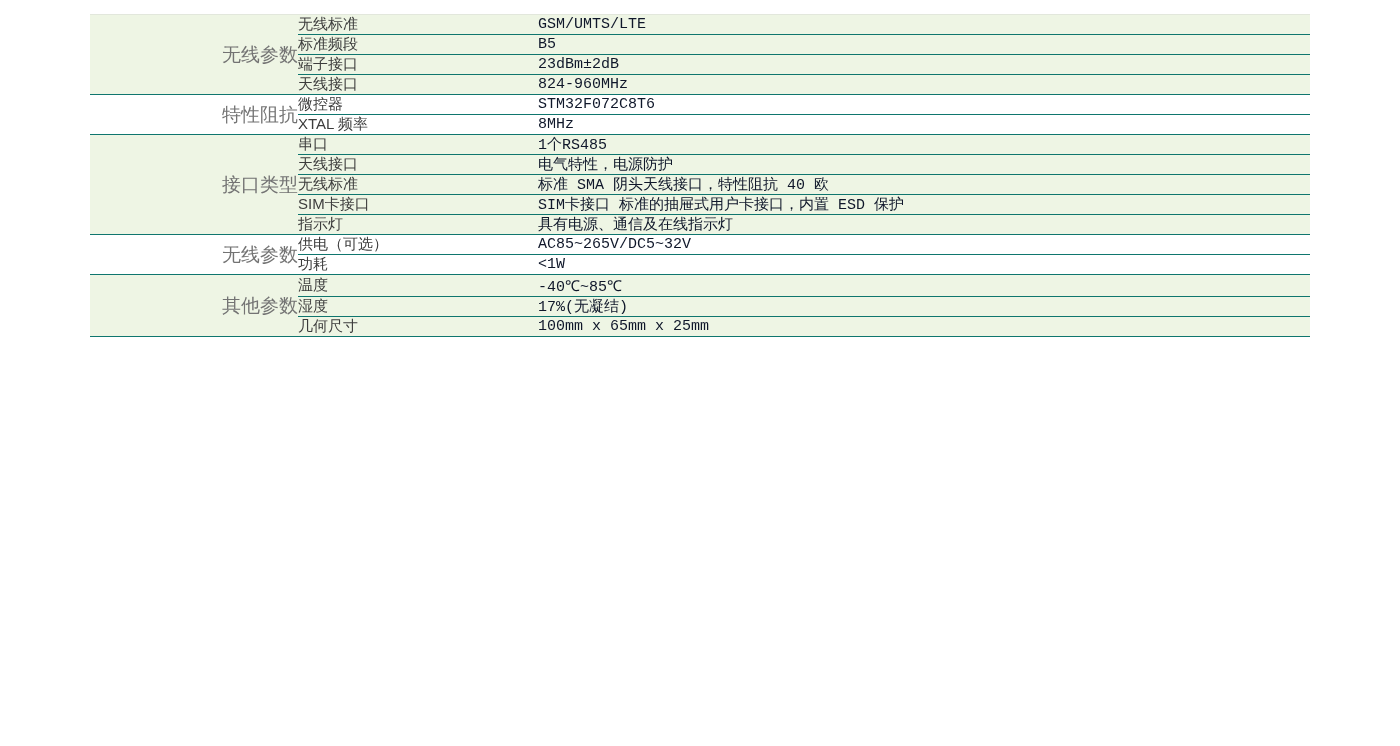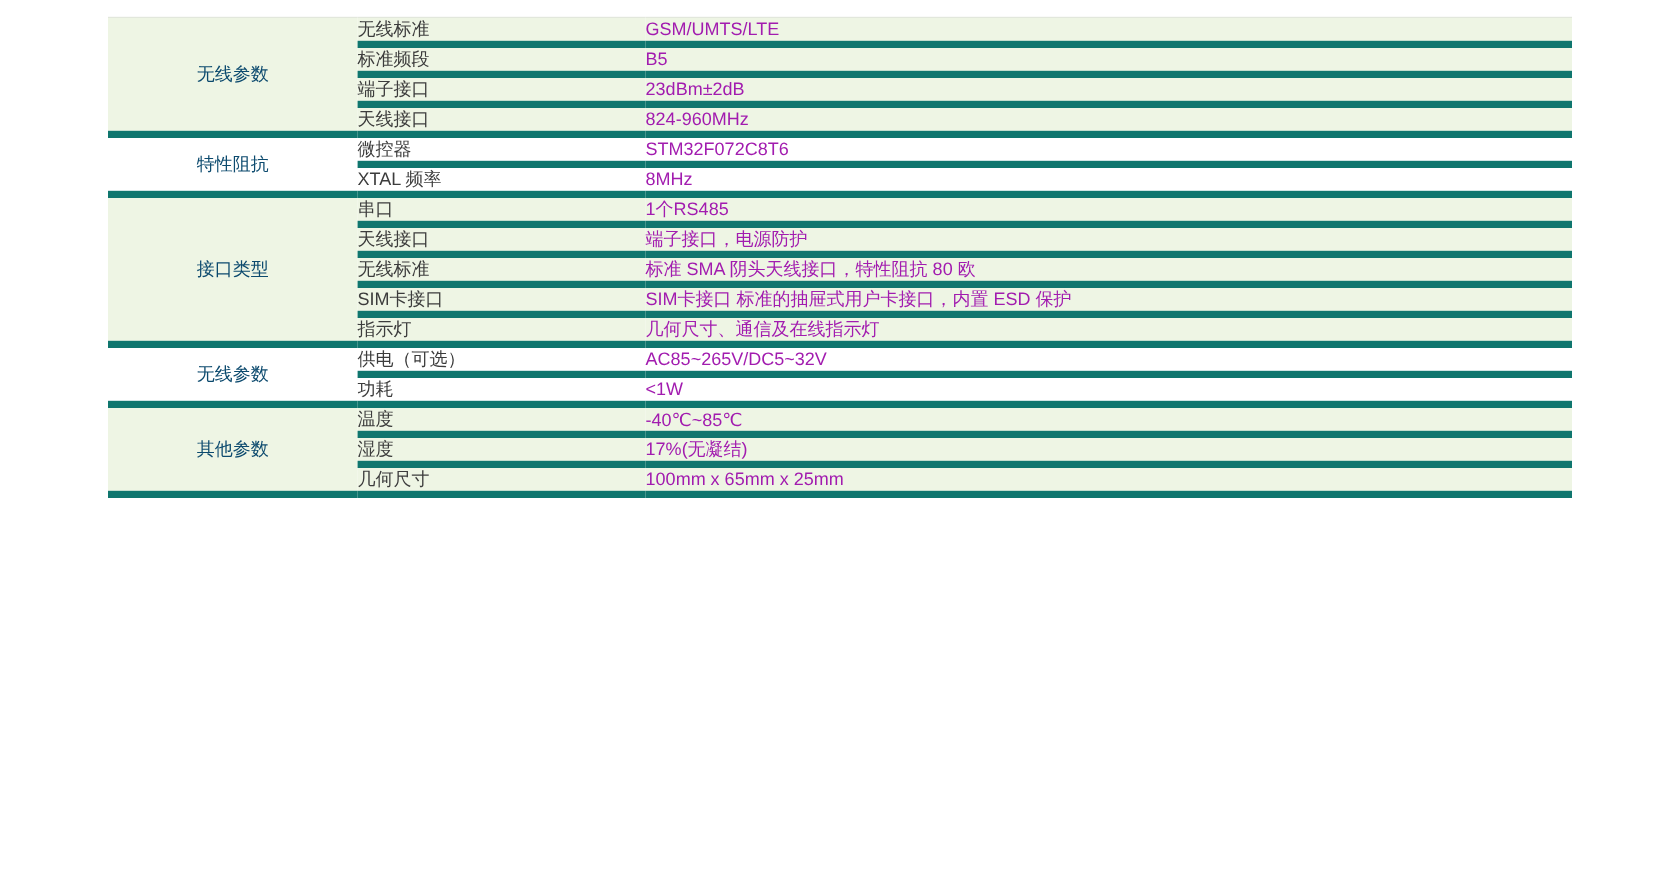--- a/index.html
+++ b/index.html
@@ -21,40 +21,41 @@
     padding: 14px 90px 0 90px;
   }
   table.spec-table {
     width: 1220px;
     border-collapse: collapse;
     table-layout: fixed;
     font-size: 15px;
   }
   table.spec-table td {
     border-top: 1px solid #e2e7dc;
-    border-bottom: 6px solid #0f766e;
+    border-bottom: 1px solid #0f766e;
     padding: 0;
     vertical-align: middle;
   }
   .cat-cell {
     width: 208px;
-    text-align: center;
-    font-size: 15px;
-    color: #0c4a6e;
+    text-align: right;
+    font-size: 19px;
+    color: #737373;
     padding: 6px 10px;
   }
   .name-cell {
     width: 240px;
     padding: 12px 14px 12px 70px;
     color: #3c3c3c;
     white-space: nowrap;
   }
   .value-cell {
     padding: 12px 14px 12px 24px;
-    color: #a21caf;
+    color: #0f172a;
+    font-family: Liberation Mono, monospace;
   }
   
   tr.shade td {
     background: #eef5e4;
   }
   tr.plain td {
     background: #ffffff;
   }
   
   td.cat-shade { background: #eef5e4; }
@@ -95,33 +96,33 @@
           <td class="name-cell">XTAL 频率</td>
           <td class="value-cell">8MHz</td>
         </tr>
         <tr class="shade">
           <td class="cat-cell cat-shade" rowspan="5">接口类型</td>
           <td class="name-cell">串口</td>
           <td class="value-cell">1个RS485</td>
         </tr>
         <tr class="shade">
           <td class="name-cell">天线接口</td>
-          <td class="value-cell">端子接口，电源防护</td>
+          <td class="value-cell">电气特性，电源防护</td>
         </tr>
         <tr class="shade">
           <td class="name-cell">无线标准</td>
-          <td class="value-cell">标准 SMA 阴头天线接口，特性阻抗 80 欧</td>
+          <td class="value-cell">标准 SMA 阴头天线接口，特性阻抗 40 欧</td>
         </tr>
         <tr class="shade">
           <td class="name-cell">SIM卡接口</td>
           <td class="value-cell">SIM卡接口        标准的抽屉式用户卡接口，内置 ESD 保护</td>
         </tr>
         <tr class="shade">
           <td class="name-cell">指示灯</td>
-          <td class="value-cell">几何尺寸、通信及在线指示灯</td>
+          <td class="value-cell">具有电源、通信及在线指示灯</td>
         </tr>
         <tr class="plain">
           <td class="cat-cell cat-plain" rowspan="2">无线参数</td>
           <td class="name-cell">供电（可选）</td>
           <td class="value-cell">AC85~265V/DC5~32V</td>
         </tr>
         <tr class="plain">
           <td class="name-cell">功耗</td>
           <td class="value-cell">&lt;1W</td>
         </tr>

